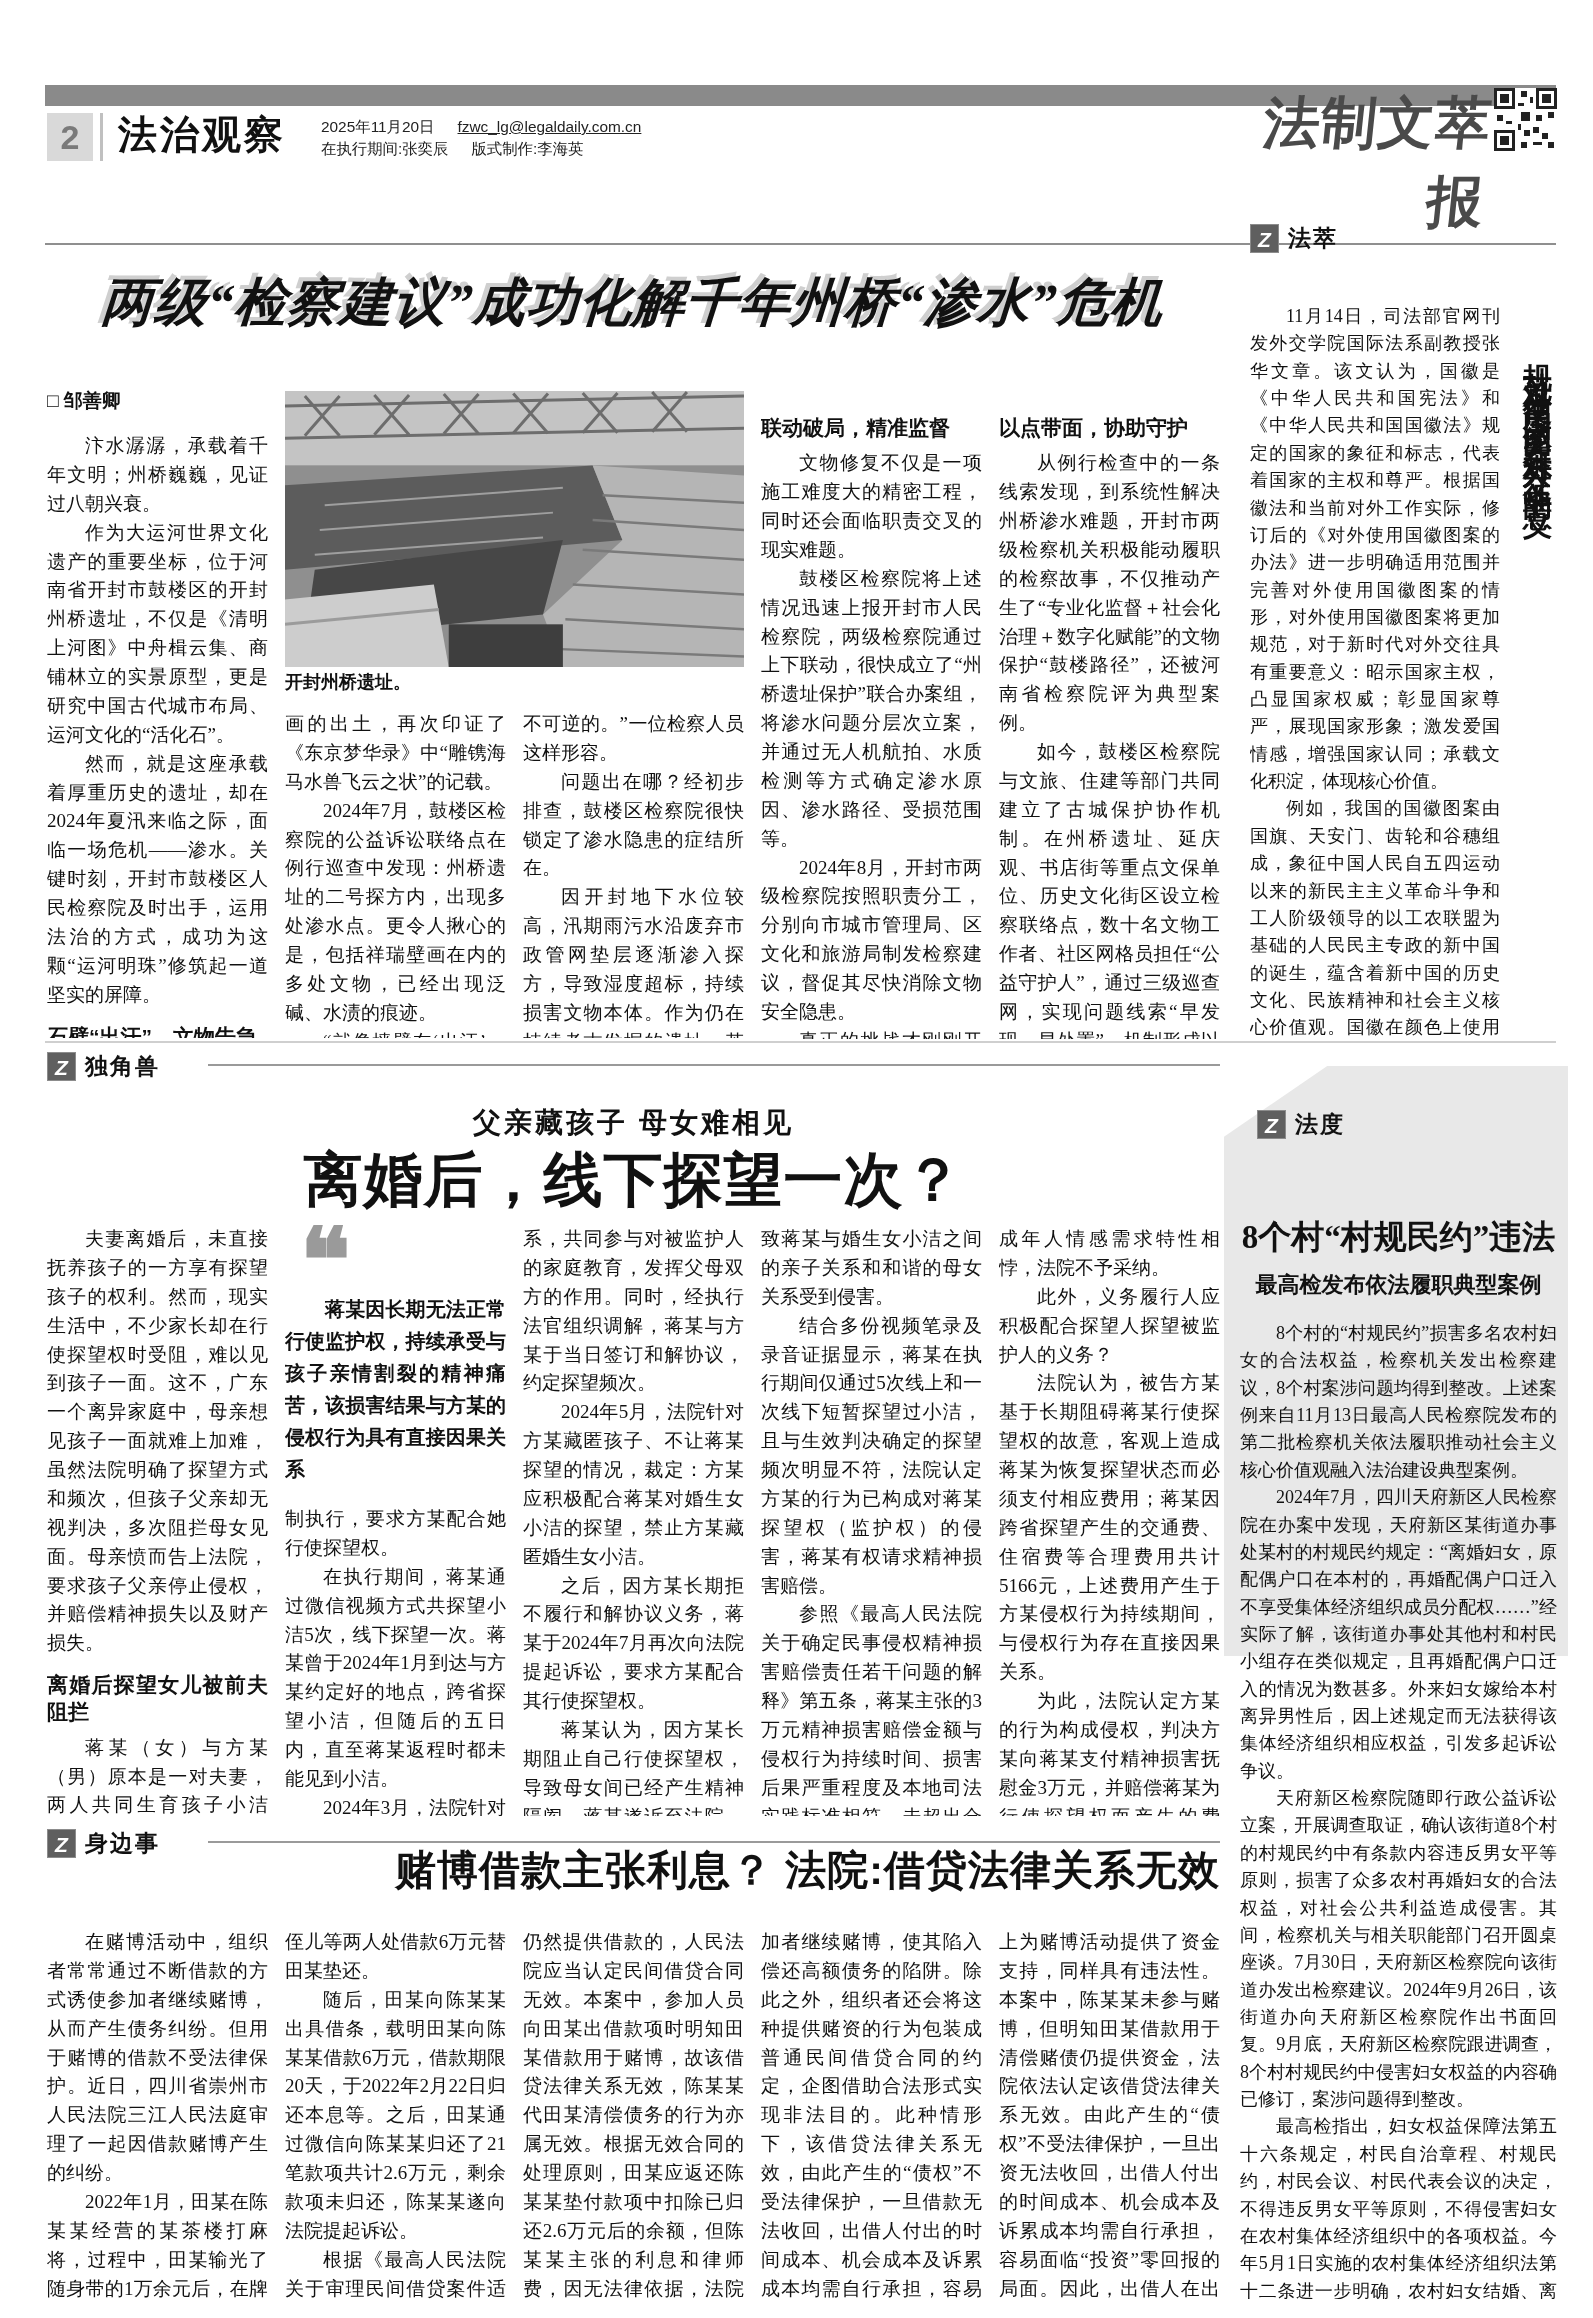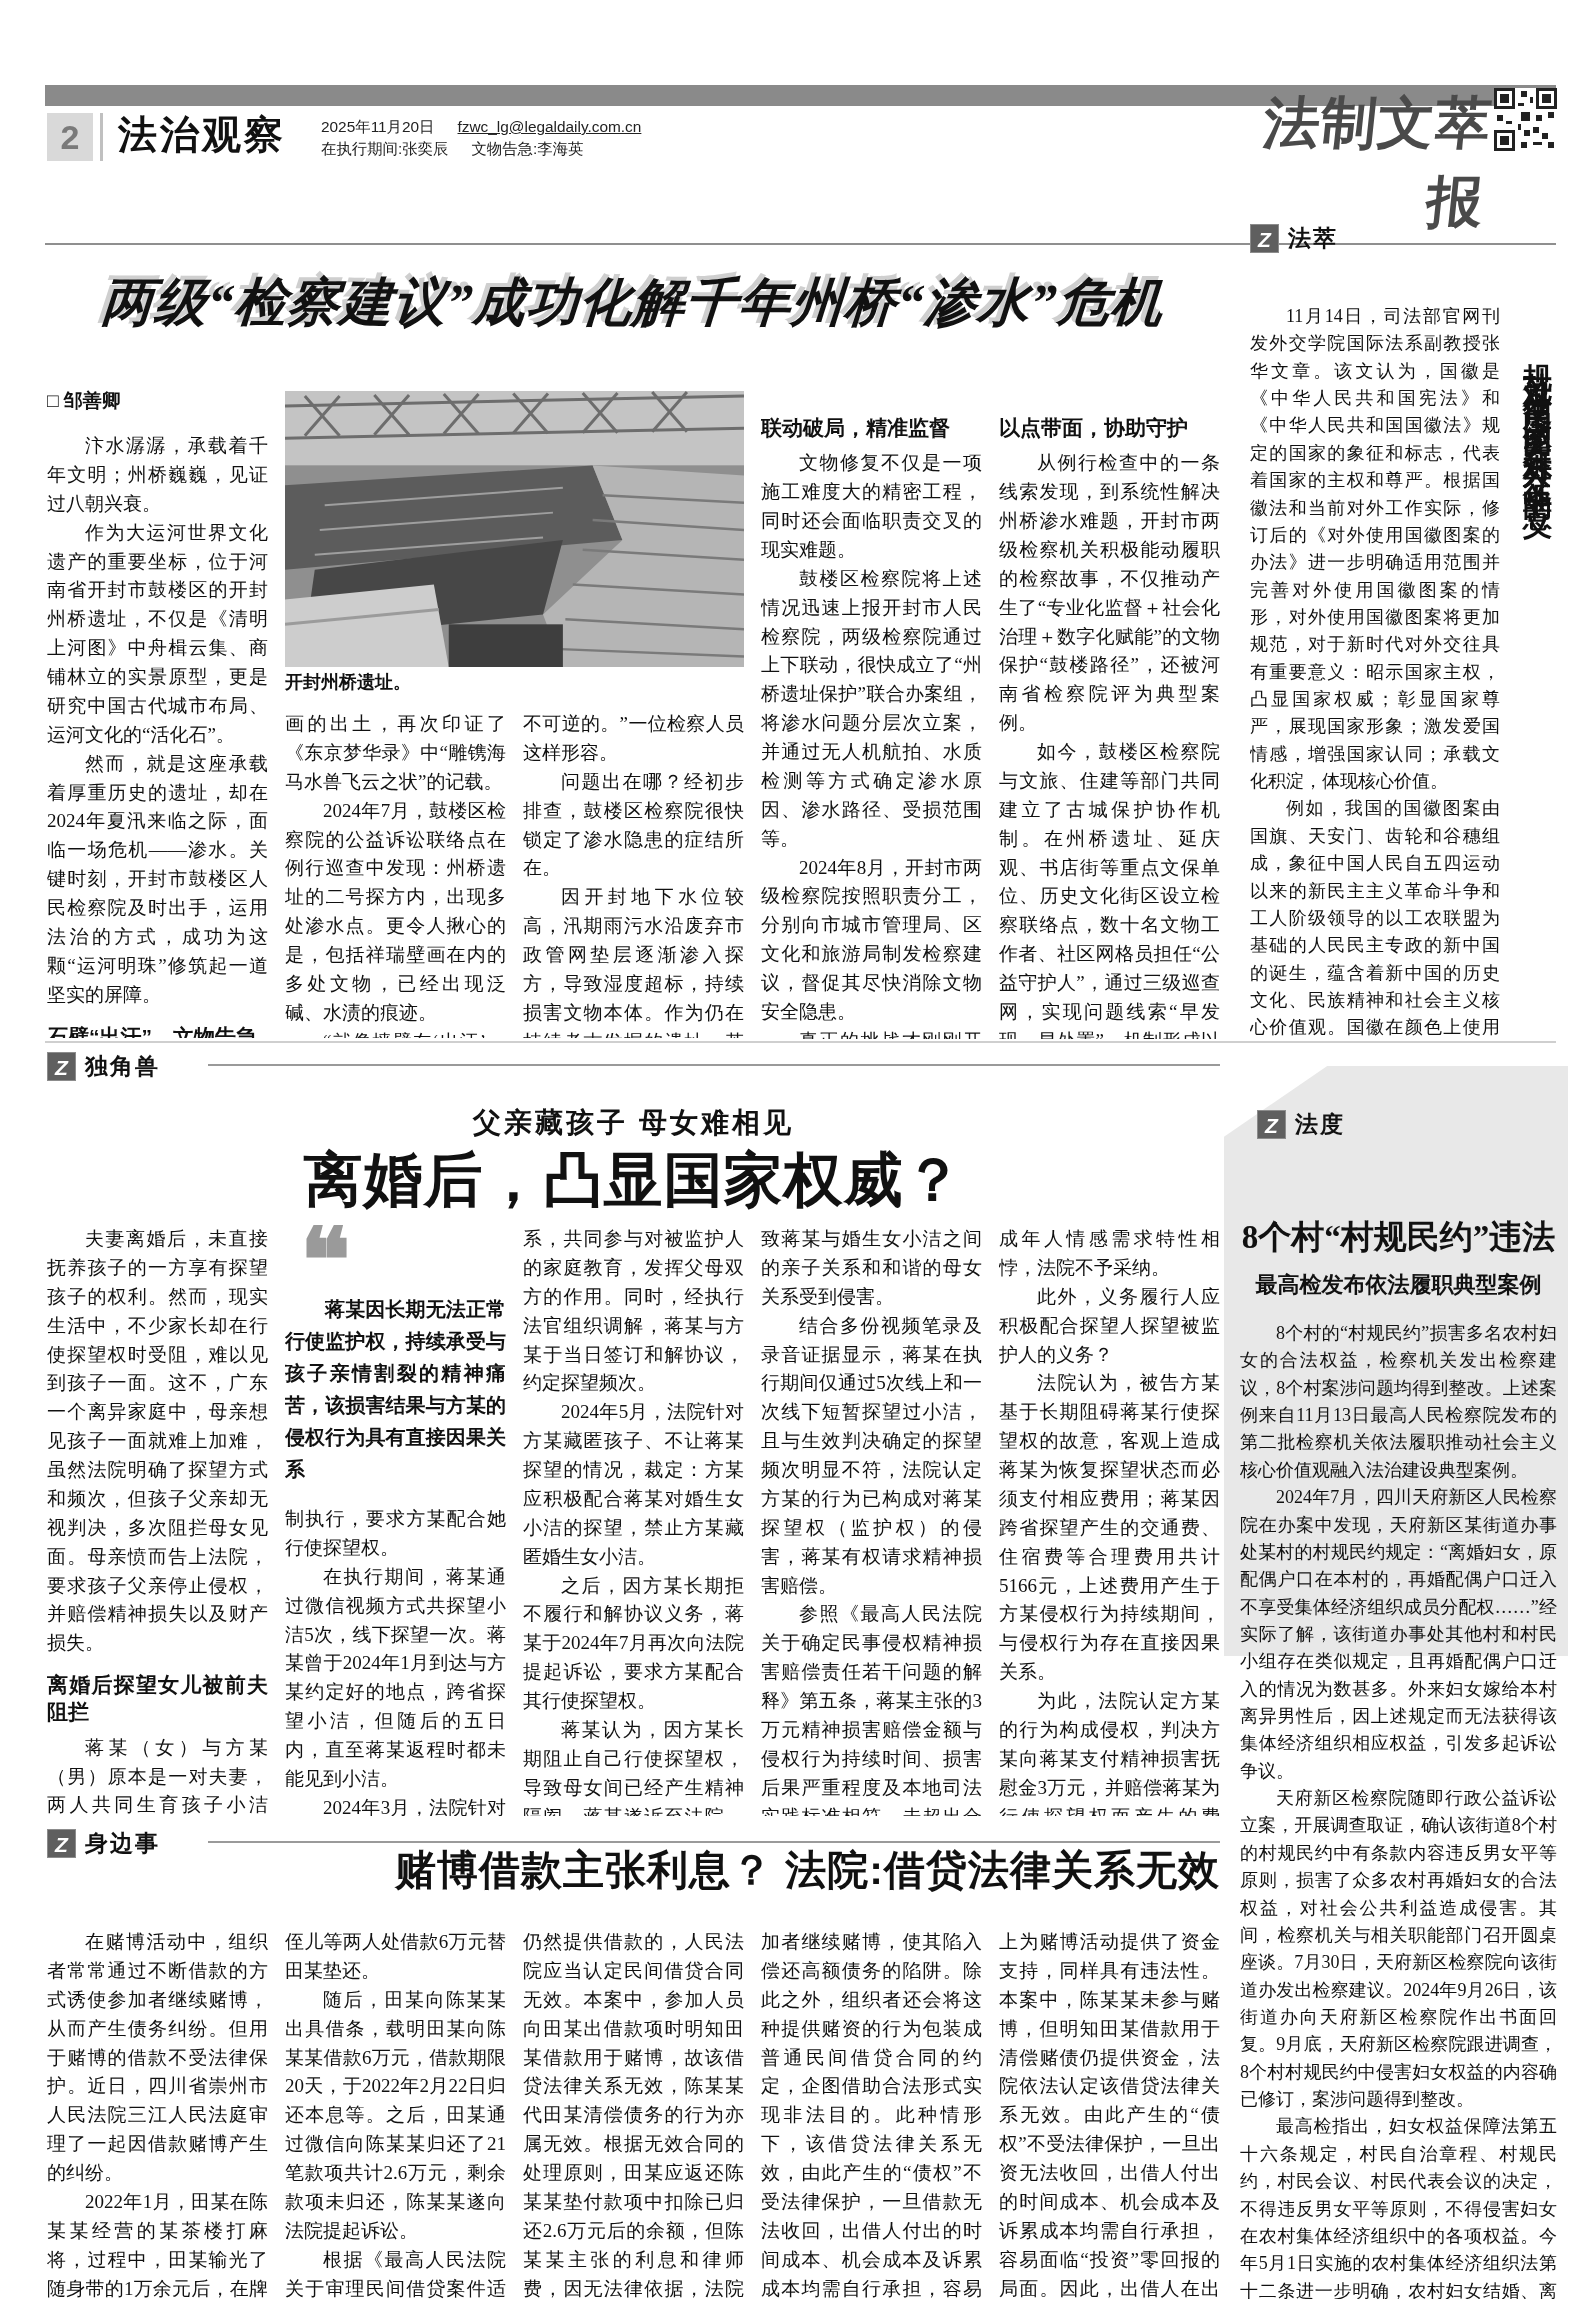--- a/index.html
+++ b/index.html
@@ -76,21 +76,21 @@
 <body>
 
 <div id="page">
 
   <div class="abs" id="topbar"></div>
   <div class="abs" id="pagenum">2</div>
   <div class="abs" id="pagenum-rule"></div>
   <div class="abs" id="section-title">法治观察</div>
   <div class="abs" id="header-info">
     <div class="row1"><span>2025年11月20日</span><span class="email">fzwc_lg@legaldaily.com.cn</span></div>
-    <div class="row2"><span>在执行期间:张奕辰</span><span>文物告急:李海英</span></div>
+    <div class="row2"><span>在执行期间:张奕辰</span><span>版式制作:李海英</span></div>
   </div>
   <div class="abs" id="masthead">法制文萃报</div>
   <div class="abs" id="qr">
     <svg width="63" height="63" viewBox="0 0 21 21">
       <rect width="21" height="21" fill="#fff"></rect>
       <g fill="#222">
         <rect x="0" y="0" width="7" height="7"></rect>
           <rect x="14" y="0" width="7" height="7"></rect>
           <rect x="0" y="14" width="7" height="7"></rect>
         <rect x="1" y="1" width="5" height="5" fill="#fff"></rect>
@@ -193,21 +193,21 @@
     </div>
   <div class="abs" id="facui-vertical">规范对外使用国徽图案在对外交往中的意义</div>
 
   <div class="abs" id="mid-rule"></div>
 
   <div class="abs" id="du-marker">
     <span class="z-badge">Z</span><span class="z-label">独角兽</span>
   </div>
   <div class="abs" id="du-rule"></div>
   <div class="abs" id="du-kicker">父亲藏孩子 母女难相见</div>
-  <div class="abs" id="du-headline">离婚后，凸显国家权威？</div>
+  <div class="abs" id="du-headline">离婚后，线下探望一次？</div>
 
   <div class="abs col" style="left:47px;top:1225px;height:591px;">
       <p>夫妻离婚后，未直接抚养孩子的一方享有探望孩子的权利。然而，现实生活中，不少家长却在行使探望权时受阻，难以见到孩子一面。这不，广东一个离异家庭中，母亲想见孩子一面就难上加难，虽然法院明确了探望方式和频次，但孩子父亲却无视判决，多次阻拦母女见面。母亲愤而告上法院，要求孩子父亲停止侵权，并赔偿精神损失以及财产损失。</p>
       <h4>离婚后探望女儿被前夫阻拦</h4>
       <p>蒋某（女）与方某（男）原本是一对夫妻，两人共同生育孩子小洁（化名）。然而，2021年，因感情不和，两人离婚，小洁由爸爸方某抚养，妈妈蒋某有权探望孩子，法院判决并确定了探望方式和频次。</p>
     </div>
   <div class="abs col" style="left:285px;top:1225px;height:591px;">
     <span class="quote-mark">❝</span>
     <div>
         <p class="quote-text">蒋某因长期无法正常行使监护权，持续承受与孩子亲情割裂的精神痛苦，该损害结果与方某的侵权行为具有直接因果关系</p>

